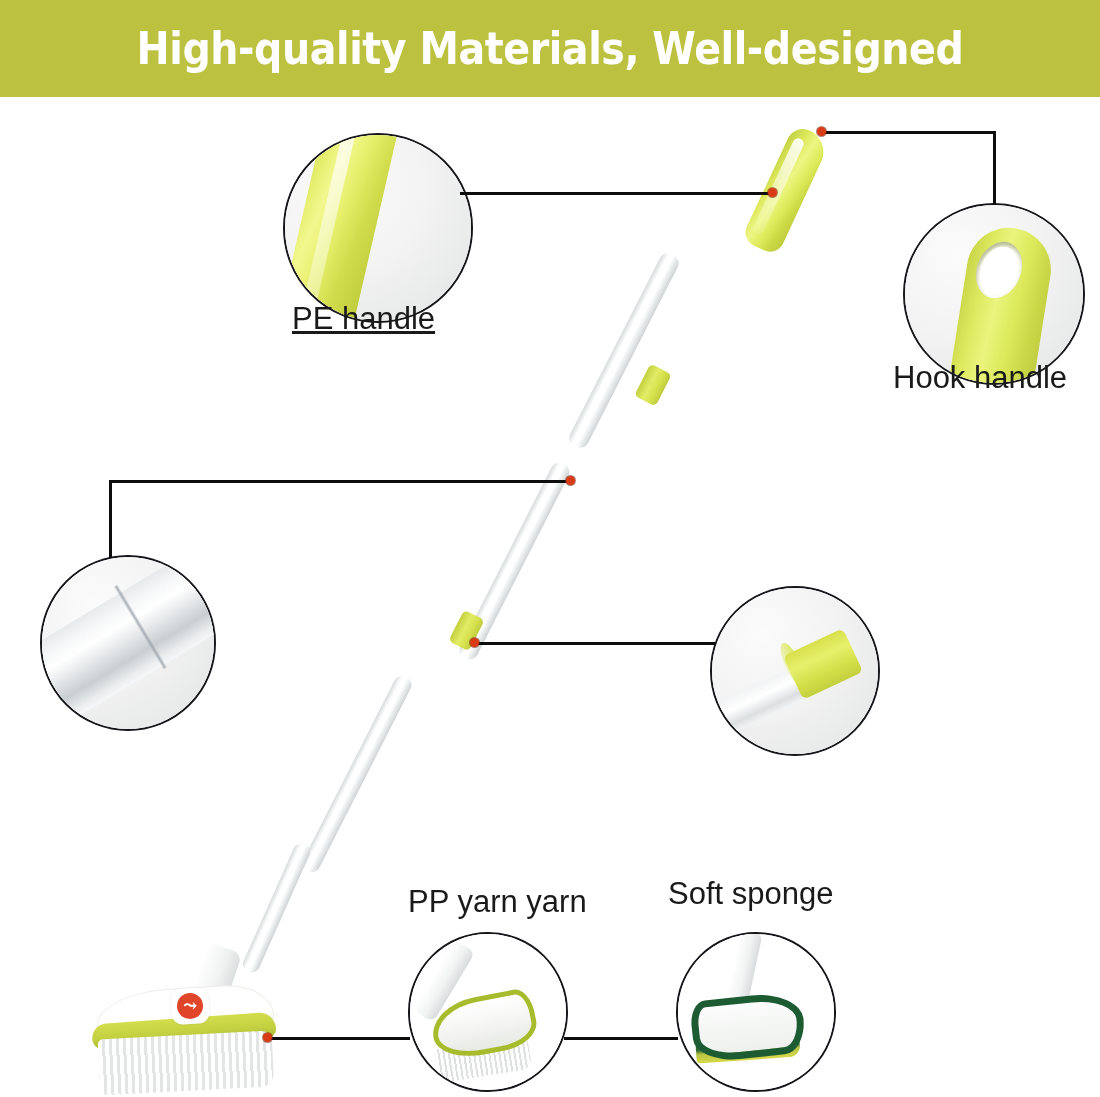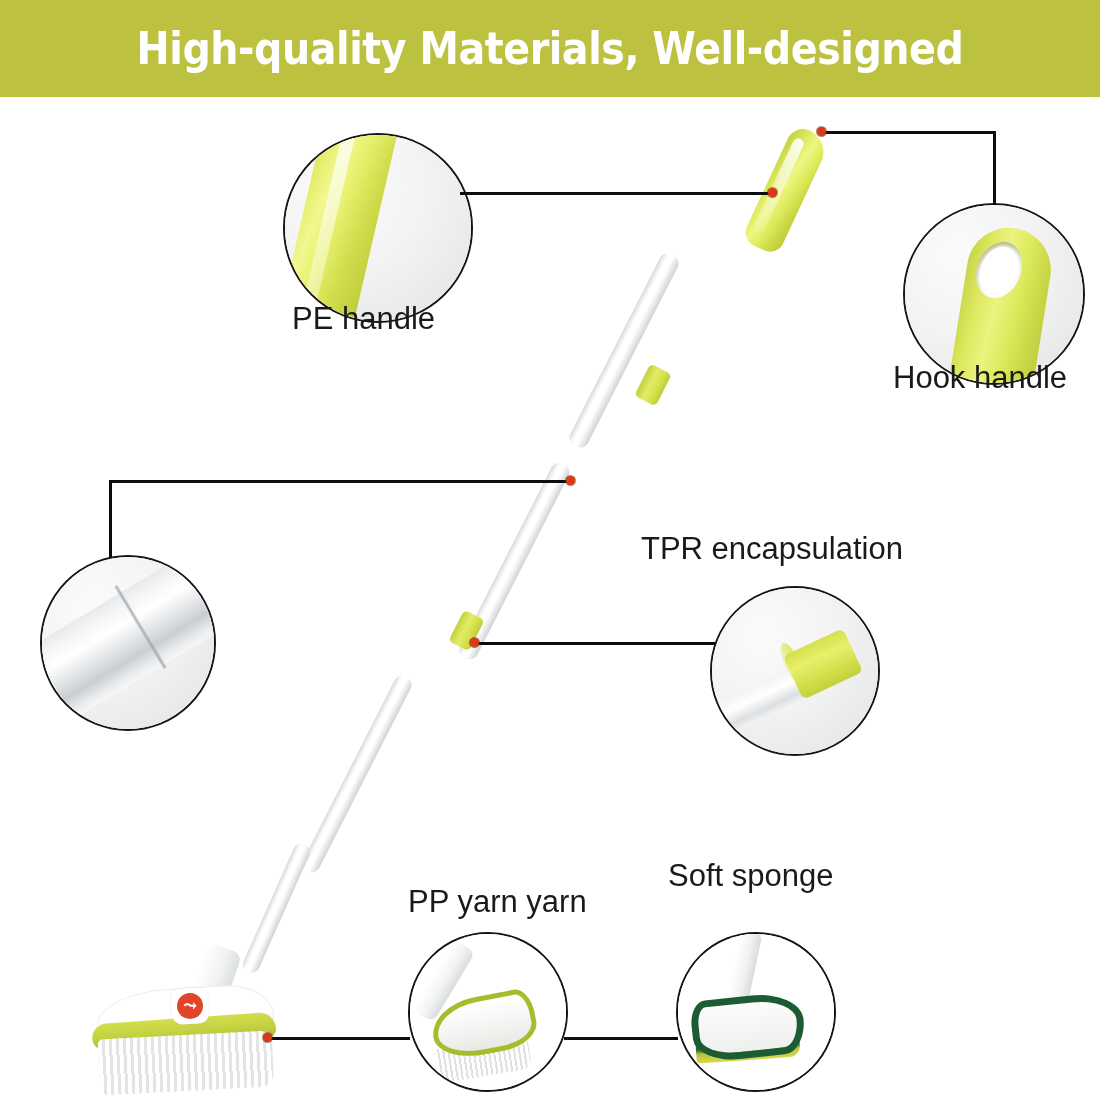--- a/index.html
+++ b/index.html
@@ -401,21 +401,21 @@
     </div>
   </div>
 
   <div class="circle" style="left:283px; top:133px; width:186px; height:186px;">
     <div class="grey-bg"></div>
     <div class="pe-bar"></div>
     <div class="pe-shine"></div>
   </div>
   <div class="lead lead-h" style="left:460px; top:192px; width:313px;"></div>
   <div class="dot" style="left:768px; top:188px;"></div>
-  <div class="callout-label" style="left:292px; top:303px;">PE handle</div>
+  <div class="callout-label" style="left:292px; top:303px;text-decoration:underline;">PE handle</div>
 
   <div class="circle" style="left:903px; top:203px; width:178px; height:178px;">
     <div class="grey-bg"></div>
     <div class="hook-body"></div>
     <div class="hook-hole"></div>
     <div class="hook-hole-inner"></div>
   </div>
   <div class="lead lead-h" style="left:824px; top:131px; width:172px;"></div>
   <div class="lead lead-v" style="left:993px; top:131px; height:74px;"></div>
   <div class="dot" style="left:817px; top:127px;"></div>
@@ -423,41 +423,40 @@
 
   <div class="circle" style="left:40px; top:555px; width:172px; height:172px;">
     <div class="grey-bg"></div>
     <div class="alu-rod"></div>
     <div class="alu-seam"></div>
   </div>
   <div class="lead lead-h" style="left:109px; top:480px; width:462px;"></div>
   <div class="lead lead-v" style="left:109px; top:480px; height:78px;"></div>
   <div class="dot" style="left:566px; top:476px;"></div>
 
-  <div class="callout-label" style="left:641px; top:533px;">TPR encapsulation</div>
   <div class="circle" style="left:710px; top:586px; width:166px; height:166px;">
     <div class="grey-bg"></div>
     <div class="tpr-rod"></div>
     <div class="tpr-sleeve-cap"></div>
     <div class="tpr-sleeve"></div>
   </div>
   <div class="lead lead-h" style="left:475px; top:642px; width:240px;"></div>
   <div class="dot" style="left:470px; top:638px;"></div>
 
   <div class="callout-label" style="left:408px; top:886px;">PP yarn yarn</div>
   <div class="circle" style="left:408px; top:932px; width:156px; height:156px;">
     <div class="white-bg"></div>
     <div class="bh-handle ppy-handle"></div>
     <div class="ppy-bristles"></div>
     <div class="ppy-body"></div>
   </div>
   <div class="lead lead-h" style="left:268px; top:1037px; width:142px;"></div>
   <div class="dot" style="left:263px; top:1033px;"></div>
 
-  <div class="callout-label" style="left:668px; top:860px;">Soft sponge</div>
+  <div class="callout-label" style="left:668px; top:878px;">Soft sponge</div>
   <div class="circle" style="left:676px; top:932px; width:156px; height:156px;">
     <div class="white-bg"></div>
     <div class="bh-handle sp-handle"></div>
     <div class="sp-foam"></div>
     <div class="sp-plate"></div>
   </div>
   <div class="lead lead-h" style="left:564px; top:1037px; width:114px;"></div>
 
 </div>
 

